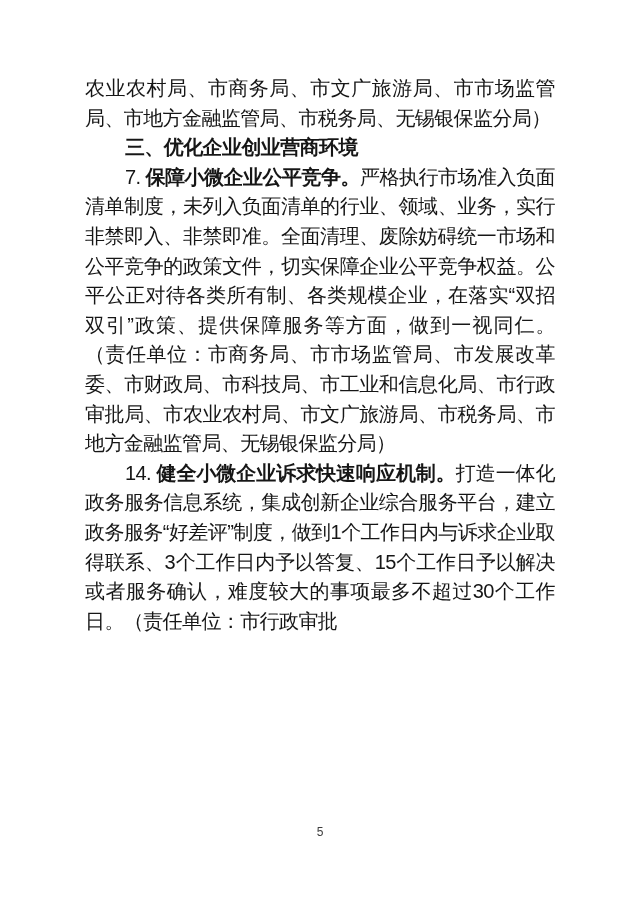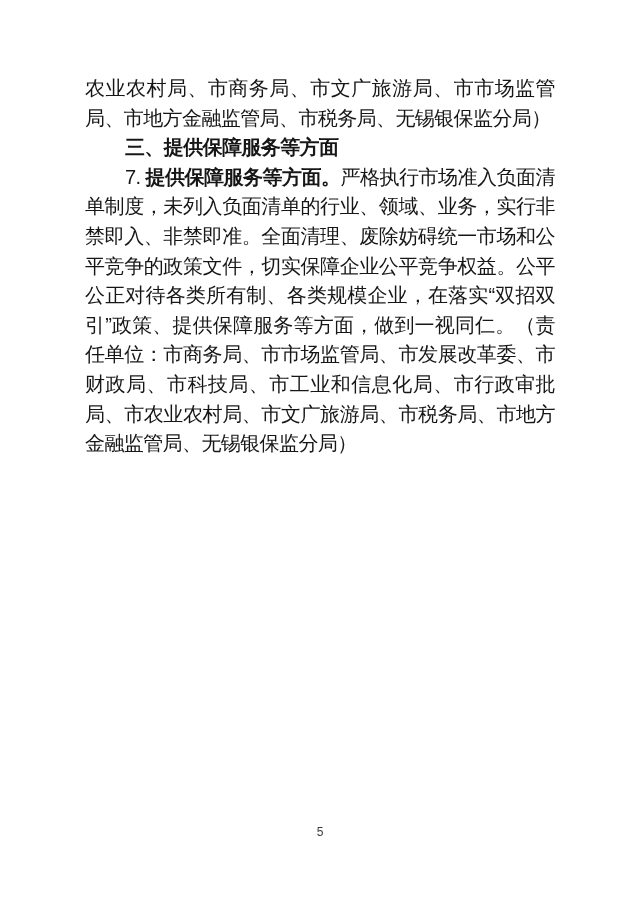--- a/index.html
+++ b/index.html
@@ -55,17 +55,18 @@
     color: #3c3c3c;
     letter-spacing: 0;
   }
 </style>
 </head>
 <body>
 
 <div class="page">
   <div class="doc-body">
       <p class="para continuation"><span class="run">农业农村局、市商务局、市文广旅游局、市市场监管局、市地方金融监管局、市税务局、无锡银保监分局）</span></p>
-      <p class="para heading"><span class="run bold">三、提供保障服务等方面</span></p>
-      <p class="para body"><span class="run">7. </span><span class="run bold">提供保障服务等方面。</span><span class="run">严格执行市场准入负面清单制度，未列入负面清单的行业、领域、业务，实行非禁即入、非禁即准。全面清理、废除妨碍统一市场和公平竞争的政策文件，切实保障企业公平竞争权益。公平公正对待各类所有制、各类规模企业，在落实“双招双引”政策、提供保障服务等方面，做到一视同仁。（责任单位：市商务局、市市场监管局、市发展改革委、市财政局、市科技局、市工业和信息化局、市行政审批局、市农业农村局、市文广旅游局、市税务局、市地方金融监管局、无锡银保监分局）</span></p>
+      <p class="para heading"><span class="run bold">三、优化企业创业营商环境</span></p>
+      <p class="para body"><span class="run">7. </span><span class="run bold">保障小微企业公平竞争。</span><span class="run">严格执行市场准入负面清单制度，未列入负面清单的行业、领域、业务，实行非禁即入、非禁即准。全面清理、废除妨碍统一市场和公平竞争的政策文件，切实保障企业公平竞争权益。公平公正对待各类所有制、各类规模企业，在落实“双招双引”政策、提供保障服务等方面，做到一视同仁。（责任单位：市商务局、市市场监管局、市发展改革委、市财政局、市科技局、市工业和信息化局、市行政审批局、市农业农村局、市文广旅游局、市税务局、市地方金融监管局、无锡银保监分局）</span></p>
+      <p class="para body"><span class="run">14. </span><span class="run bold">健全小微企业诉求快速响应机制。</span><span class="run">打造一体化政务服务信息系统，集成创新企业综合服务平台，建立政务服务“好差评”制度，做到1个工作日内与诉求企业取得联系、3个工作日内予以答复、15个工作日予以解决或者服务确认，难度较大的事项最多不超过30个工作日。（责任单位：市行政审批</span></p>
     </div>
   <div class="page-number">5</div>
 </div>
 
 </body></html>

